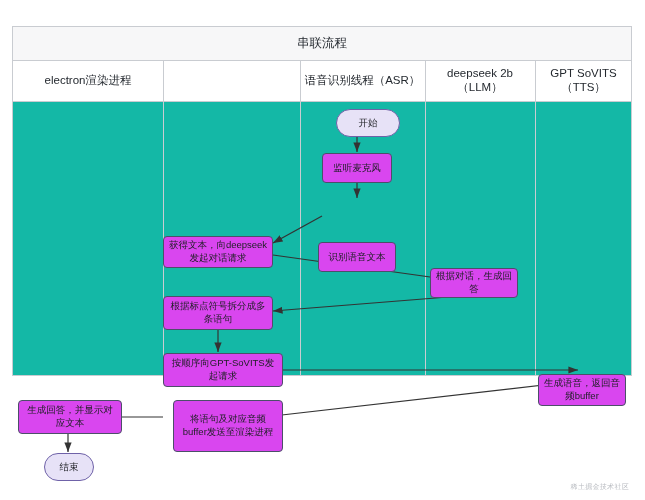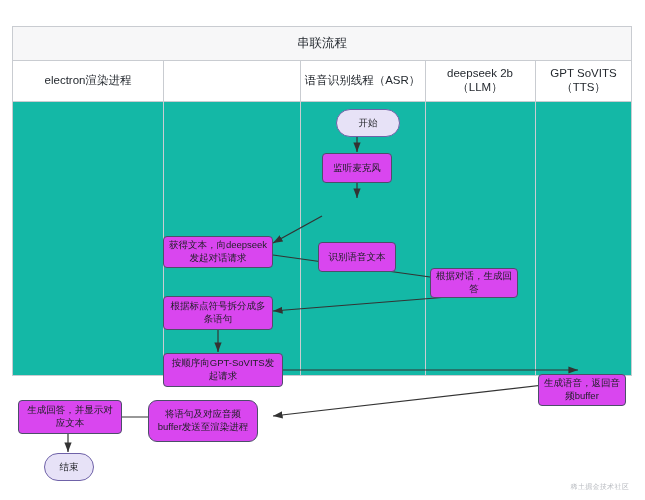--- a/index.html
+++ b/index.html
@@ -194,21 +194,21 @@
   </div>
 
   <div class="node" style="left:163px;top:353px;width:120px;height:34px;">
     <span>按顺序向GPT-SoVITS发起请求</span>
   </div>
 
   <div class="node" style="left:538px;top:374px;width:88px;height:32px;">
     <span>生成语音，返回音频buffer</span>
   </div>
 
-  <div class="node" style="left:148px;top:400px;width:110px;height:42px;border-radius:9px;">
+  <div class="node" style="left:173px;top:400px;width:110px;height:52px;">
     <span>将语句及对应音频buffer发送至渲染进程</span>
   </div>
 
   <div class="node" style="left:18px;top:400px;width:104px;height:34px;">
     <span>生成回答，并显示对应文本</span>
   </div>
 
   <div class="node terminal" style="left:44px;top:453px;width:50px;height:28px;">
     <span>结束</span>
   </div>

